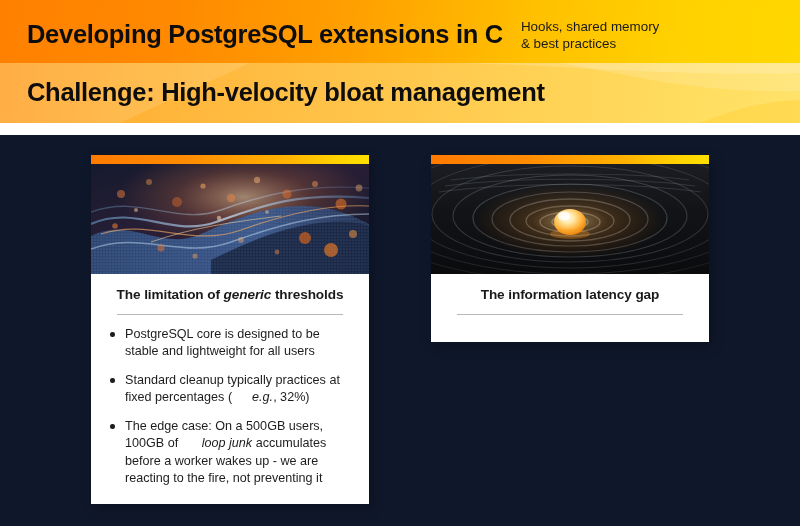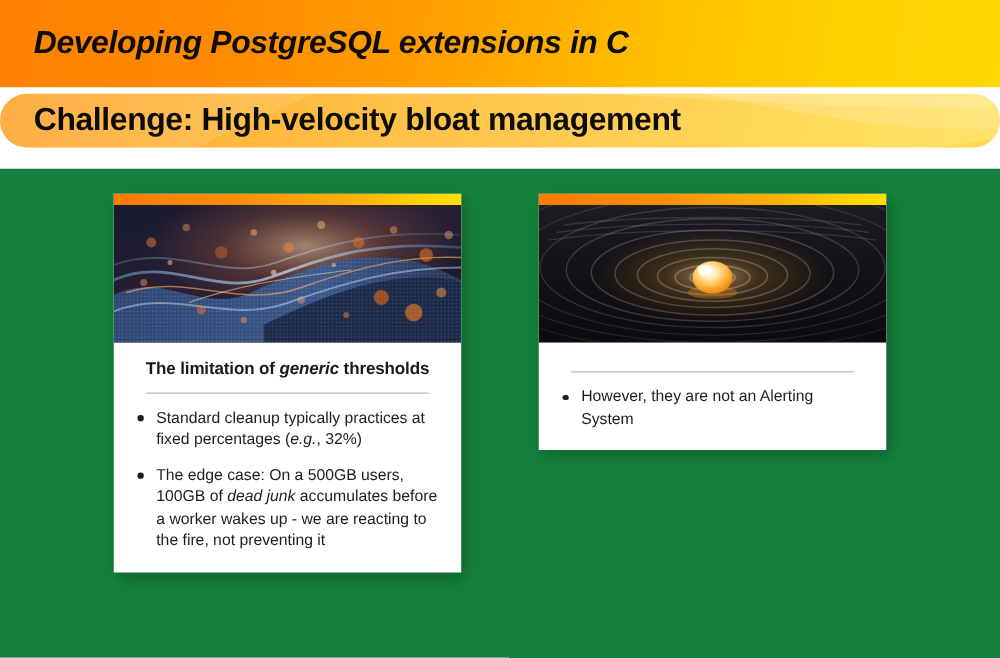--- a/index.html
+++ b/index.html
@@ -18,21 +18,20 @@
 
   
   .header-banner {
     position: absolute;
     left: 0; top: 0;
     width: 800px; height: 70px;
     background: linear-gradient(100deg, #ff8000 0%, #ff8a00 22%, #ffa000 44%, #ffc000 66%, #ffd100 84%, #ffd800 100%);
     display: flex;
     align-items: center;
     overflow: hidden;
-    font-style: italic;
   }
 
   .header-title {
     font-size: 25.5px;
     font-weight: bold;
     color: #0d0d0d;
     letter-spacing: -0.3px;
     white-space: nowrap;
     margin-left: 27px;
     line-height: 1;
@@ -50,25 +49,24 @@
   .banner-gap {
     position: absolute;
     left: 0; top: 70px;
     width: 800px; height: 5px;
     background: #ffffff;
   }
 
   
   .challenge-banner {
     position: absolute;
-    left: 0; top: 75px;
-    width: 800px; height: 43px;
+    left: 0; top: 63px;
+    width: 800px; height: 60px;
     background: linear-gradient(95deg, #ffa22a 0%, #ffb133 16%, #ffc247 42%, #ffd152 66%, #ffde5e 88%, #ffe268 100%);
     overflow: hidden;
-    border-radius: 24px;
   }
 
   .challenge-banner .swoosh-svg {
     position: absolute;
     left: 0; top: 0;
     width: 800px; height: 60px;
   }
 
   .challenge-text {
     position: absolute;
@@ -81,21 +79,21 @@
     white-space: nowrap;
     z-index: 3;
     line-height: 1;
   }
 
   
   .cards-area {
     position: absolute;
     left: 0; top: 135px;
     width: 800px; height: 391px;
-    background: #15803d;
+    background: #0f172a;
   }
 
   .card {
     position: absolute;
     top: 20px;
     width: 278px;
     background: #ffffff;
     box-shadow: 3px 4px 11px rgba(0,0,0,0.26);
     overflow: hidden;
   }
@@ -150,28 +148,30 @@
   .bullet-list li:last-child { margin-bottom: 0; }
 
   .bullet-list li::before {
     content: "";
     position: absolute;
     left: 5px; top: 6.5px;
     width: 4.5px; height: 4.5px;
     border-radius: 50%;
     background: #1d1d1d;
   }
-  .bullet-list em { font-style: italic; }
+  .bullet-list em { font-style: italic; margin-left: 20px; }
 </style>
 </head>
 <body>
 
 <div class="header-banner" style="background: linear-gradient(100deg, rgb(255, 128, 0) 0%, rgb(255, 138, 0) 22%, rgb(255, 160, 0) 44%, rgb(255, 192, 0) 66%, rgb(255, 209, 0) 84%, rgb(255, 216, 0) 100%);">
   <div class="header-title">Developing PostgreSQL extensions in C</div>
   <div class="header-subtitle">
+    <div>Hooks, shared memory</div>
+    <div>&amp; best practices</div>
   </div>
 </div>
 
 <div class="banner-gap"></div>
 
 <div class="challenge-banner" style="background: linear-gradient(95deg, rgb(255, 162, 42) 0%, rgb(255, 177, 51) 16%, rgb(255, 194, 71) 42%, rgb(255, 209, 82) 66%, rgb(255, 222, 94) 88%, rgb(255, 226, 104) 100%);">
   <svg class="swoosh-svg" viewBox="0 0 800 60" preserveAspectRatio="none">
     <path d="M0,0 L250,0 L120,60 L0,60 Z" fill="#ffffff" opacity="0.13"></path>
     <path d="M250,0 L800,0 L800,60 L120,60 Z" fill="#ffffff" opacity="0.015"></path>
     <path d="M430,0 C560,0 640,14 800,10 L800,0 Z" fill="#ffffff" opacity="0.17"></path>
@@ -249,22 +249,23 @@
           <circle cx="45" cy="46" r="2" fill="#ffd0a0" opacity="0.5"></circle>
           <circle cx="128" cy="54" r="2.2" fill="#ffe0b8" opacity="0.55"></circle>
           <circle cx="176" cy="48" r="1.8" fill="#ffd0a0" opacity="0.5"></circle>
         </g>
       </svg>
     </div>
     <div class="card-body">
       <div class="card-heading"><span>The limitation of </span><em>generic</em><span> thresholds</span></div>
       <div class="card-divider"></div>
       <ul class="bullet-list">
+        <li><span>PostgreSQL core is designed to be stable and lightweight for all users</span></li>
         <li><span>Standard cleanup typically practices at fixed percentages (</span><em>e.g.</em><span>, 32%)</span></li>
-        <li><span>The edge case: On a 500GB users, 100GB of </span><em>dead junk</em><span> accumulates before a worker wakes up - we are reacting to the fire, not preventing it</span></li>
+        <li><span>The edge case: On a 500GB users, 100GB of </span><em>loop junk</em><span> accumulates before a worker wakes up - we are reacting to the fire, not preventing it</span></li>
       </ul>
     </div>
   </div>
 
   <div class="card card-right">
     <div class="card-accent" style="background: linear-gradient(90deg, rgb(255, 123, 0) 0%, rgb(255, 140, 0) 35%, rgb(255, 179, 0) 70%, rgb(255, 213, 0) 90%, rgb(255, 224, 0) 100%);"></div>
     <div class="card-image">
       <svg viewBox="0 0 278 110" preserveAspectRatio="none">
         <defs>
           <linearGradient id="rbg" x1="0" y1="0" x2="0" y2="1">
@@ -310,20 +311,20 @@
 
         <ellipse cx="139" cy="58" rx="16" ry="13" fill="url(#sphere)"></ellipse>
         <ellipse cx="133" cy="52" rx="6" ry="4.5" fill="#ffffff" opacity="0.8"></ellipse>
         <ellipse cx="139" cy="70" rx="20" ry="5" fill="#ff9a20" opacity="0.3"></ellipse>
 
         <rect width="278" height="110" fill="none"></rect>
         <rect x="0" y="0" width="278" height="110" fill="url(#rbg)" opacity="0"></rect>
       </svg>
     </div>
     <div class="card-body">
+      <div class="card-heading"><span>The information latency gap</span></div>
       <div class="card-divider"></div>
       <ul class="bullet-list">
-        <li><span>However, they are not an Alerting System</span></li>
       </ul>
     </div>
   </div>
 
 </div>
 
 </body></html>

